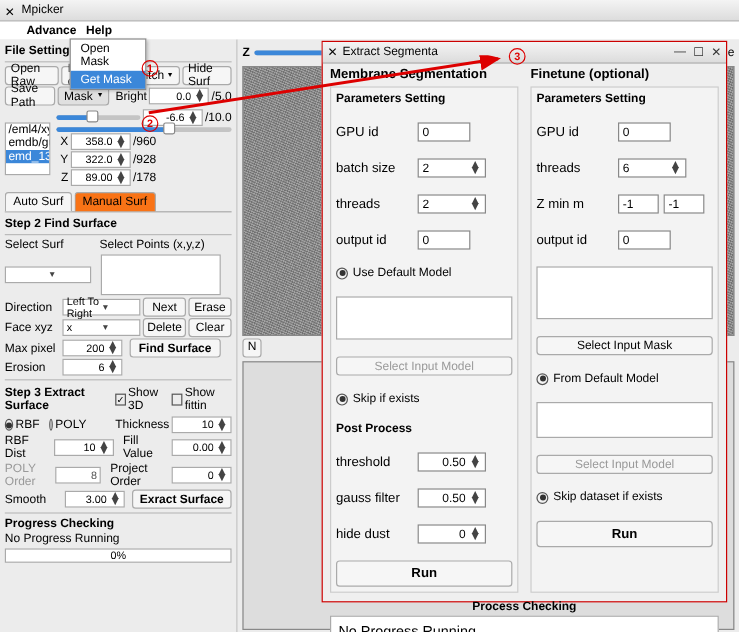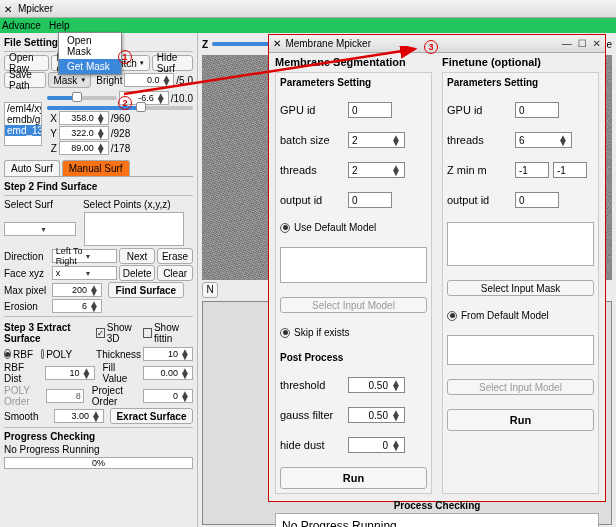--- a/index.html
+++ b/index.html
@@ -1,21 +1,21 @@
 <!DOCTYPE html>
 <html><head>
 <meta charset="utf-8">
 <style>
 * { box-sizing: border-box; font-family: sans-serif; font-size: 10px; margin: 0; padding: 0; }
 body { background: #e6e6e6; width: 616px; height: 527px; position: relative; overflow: hidden; }
 
 .titlebar { height: 18px; background: linear-gradient(#f4f4f4,#dcdcdc); border-bottom: 1px solid #aaa; display: flex; align-items: center; padding: 0 4px; gap: 4px; }
 .titlebar .icon { width: 10px; height: 10px; font-size: 10px; }
 .titlebar .title { font-size: 10px; }
-.menubar { height: 15px; background: #22c55e; padding: 0 2px; display: flex; gap: 8px; align-items: center; font-size: 10px; }
+.menubar { height: 15px; background: #ffffff; padding: 0 22px; display: flex; gap: 8px; align-items: center; font-size: 10px; font-weight: bold; }
 
 .main { display: flex; height: calc(100% - 33px); }
 .leftcol { width: 198px; background: #ececec; border-right: 1px solid #bbb; padding: 2px 4px; font-size: 10px; }
 .rightcol { flex: 1; background: #ececec; padding: 2px 4px; display: flex; flex-direction: column; }
 
 .group-title { font-weight: bold; font-size: 10px; margin: 2px 0; }
 .btn { background: #f6f6f6; border: 1px solid #aaa; border-radius: 3px; padding: 1px 4px; display: inline-flex; align-items: center; justify-content: center; font-size: 10px; height: 16px; cursor: pointer; }
 .btn.sel { background: #e0e0e0; }
 .row { display: flex; align-items: center; gap: 2px; margin: 1px 0; }
 .spin { border: 1px solid #aaa; background: #fff; display: flex; align-items: center; padding: 0 2px; height: 14px; }
@@ -363,21 +363,21 @@
       <marker id="ah" markerWidth="8" markerHeight="8" refX="6" refY="3" orient="auto">
         <path d="M0,0 L7,3 L0,6 Z" fill="#d00"></path>
       </marker>
     </defs>
   <line x1="4" y1="48" x2="295" y2="3" stroke="#d00" stroke-width="2.5" marker-end="url(#ah)"></line>
 </svg>
 
 <div class="overlay-window" style="left:268px; top:34px; width:338px; height:468px">
   <div class="overlay-titlebar">
     <span>✕</span>
-    <span>Membrane Mpicker</span>
+    <span>Extract Segmenta</span>
     <div class="win-btns">
       <span>—</span>
       <span>☐</span>
       <span>✕</span>
     </div>
   </div>
   <div class="overlay-body">
     <div class="ov-cols" style="margin-bottom:4px">
       <div style="flex:1;font-weight:bold;font-size:11px">Membrane Segmentation</div>
       <div style="flex:1;font-weight:bold;font-size:11px">Finetune (optional)</div>
@@ -508,19 +508,25 @@
         <div class="ov-row">
             <span class="radio">
               <span class="dot"></span>
             </span>
             <span>From Default Model</span>
           </div>
         <div class="textarea" style="height:30px"></div>
         <div class="ov-row">
             <span class="btn disabled" style="width:100%">Select Input Model</span>
           </div>
+        <div class="ov-row">
+            <span class="radio">
+              <span class="dot"></span>
+            </span>
+            <span>Skip dataset if exists</span>
+          </div>
         <div class="big-btn" style="margin-top:6px">Run</div>
       </div>
     </div>
     <div style="text-align:center;font-weight:bold;margin-top:6px">Process Checking</div>
     <div style="border:1px solid #aaa;background:#fff;padding:5px 6px;font-size:12px;margin-top:2px">No Progress Running</div>
   </div>
 </div>
 
 </body></html>

